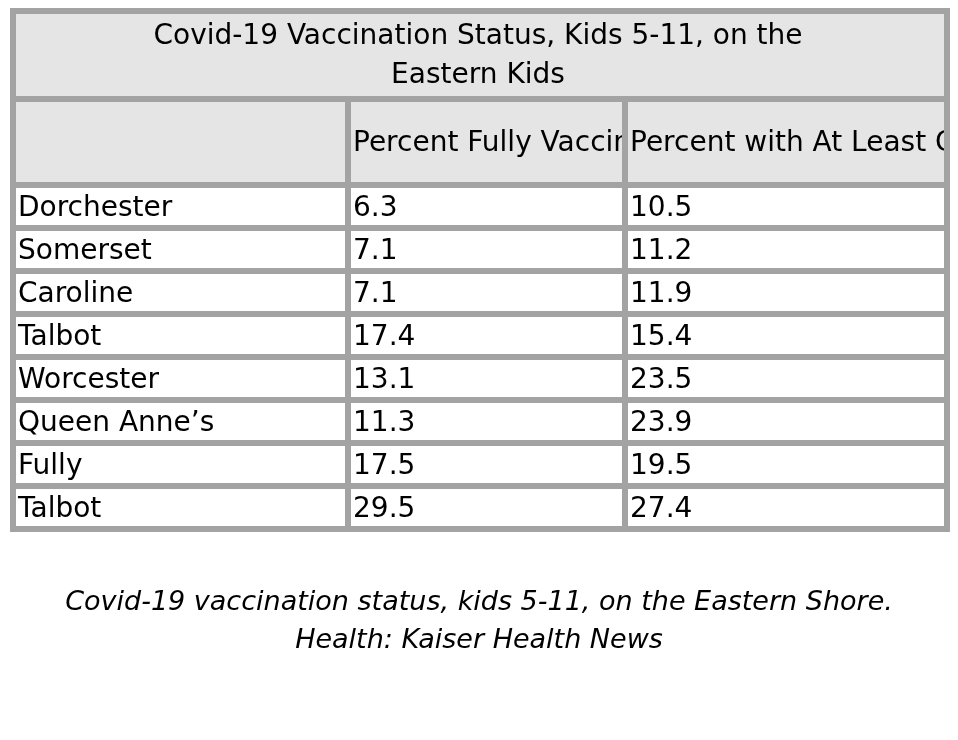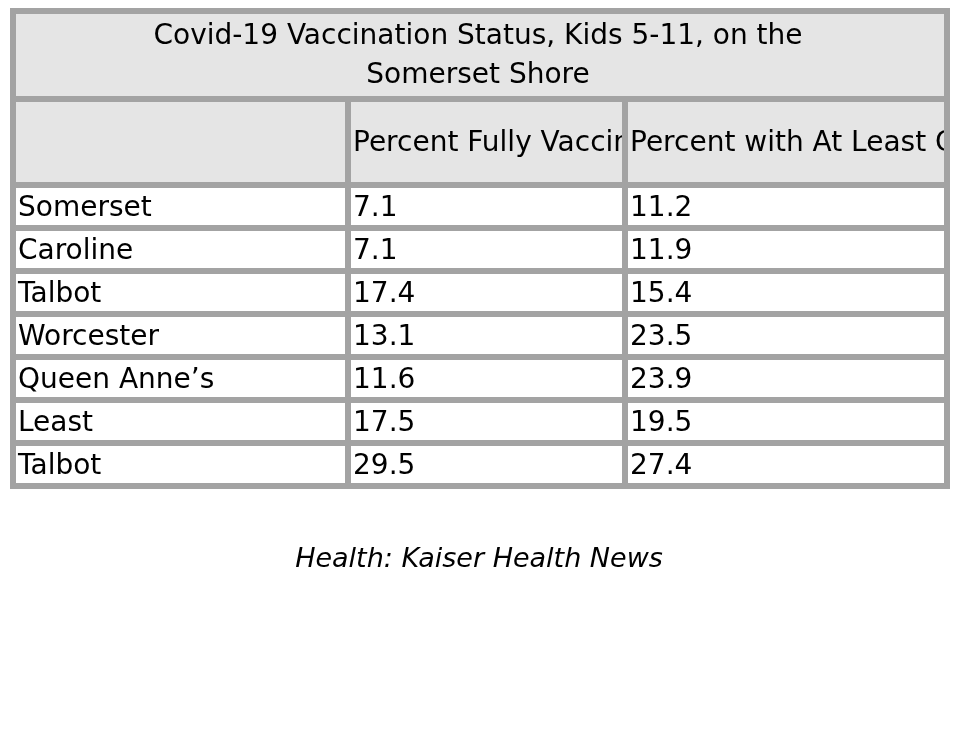--- a/index.html
+++ b/index.html
@@ -65,27 +65,32 @@
   <table class="vax-table">
     <colgroup>
       <col style="width:335px">
       <col style="width:277px">
       <col style="width:322px">
     </colgroup>
     <tbody>
       <tr>
         <td class="title-cell" colspan="3">
           <div>Covid-19 Vaccination Status, Kids 5-11, on the</div>
-          <div>Somerset Shore</div>
+          <div>Eastern Kids</div>
         </td>
       </tr>
       <tr>
         <td class="head-cell"></td>
         <td class="head-cell">Percent Fully Vaccinated</td>
         <td class="head-cell">Percent with At Least One Dose</td>
+      </tr>
+      <tr class="data-row">
+        <td>Dorchester</td>
+        <td>6.3</td>
+        <td>10.5</td>
       </tr>
       <tr class="data-row">
         <td>Somerset</td>
         <td>7.1</td>
         <td>11.2</td>
       </tr>
       <tr class="data-row">
         <td>Caroline</td>
         <td>7.1</td>
         <td>11.9</td>
@@ -95,32 +100,33 @@
         <td>17.4</td>
         <td>15.4</td>
       </tr>
       <tr class="data-row">
         <td>Worcester</td>
         <td>13.1</td>
         <td>23.5</td>
       </tr>
       <tr class="data-row">
         <td>Queen Anne’s</td>
-        <td>11.6</td>
+        <td>11.3</td>
         <td>23.9</td>
       </tr>
       <tr class="data-row">
-        <td>Least</td>
+        <td>Fully</td>
         <td>17.5</td>
         <td>19.5</td>
       </tr>
       <tr class="data-row">
         <td>Talbot</td>
         <td>29.5</td>
         <td>27.4</td>
       </tr>
     </tbody>
   </table>
 </div>
 
 <div class="caption">
+  <div>Covid-19 vaccination status, kids 5-11, on the Eastern Shore.</div>
   <div>Health: Kaiser Health News</div>
 </div>
 
 </body></html>

